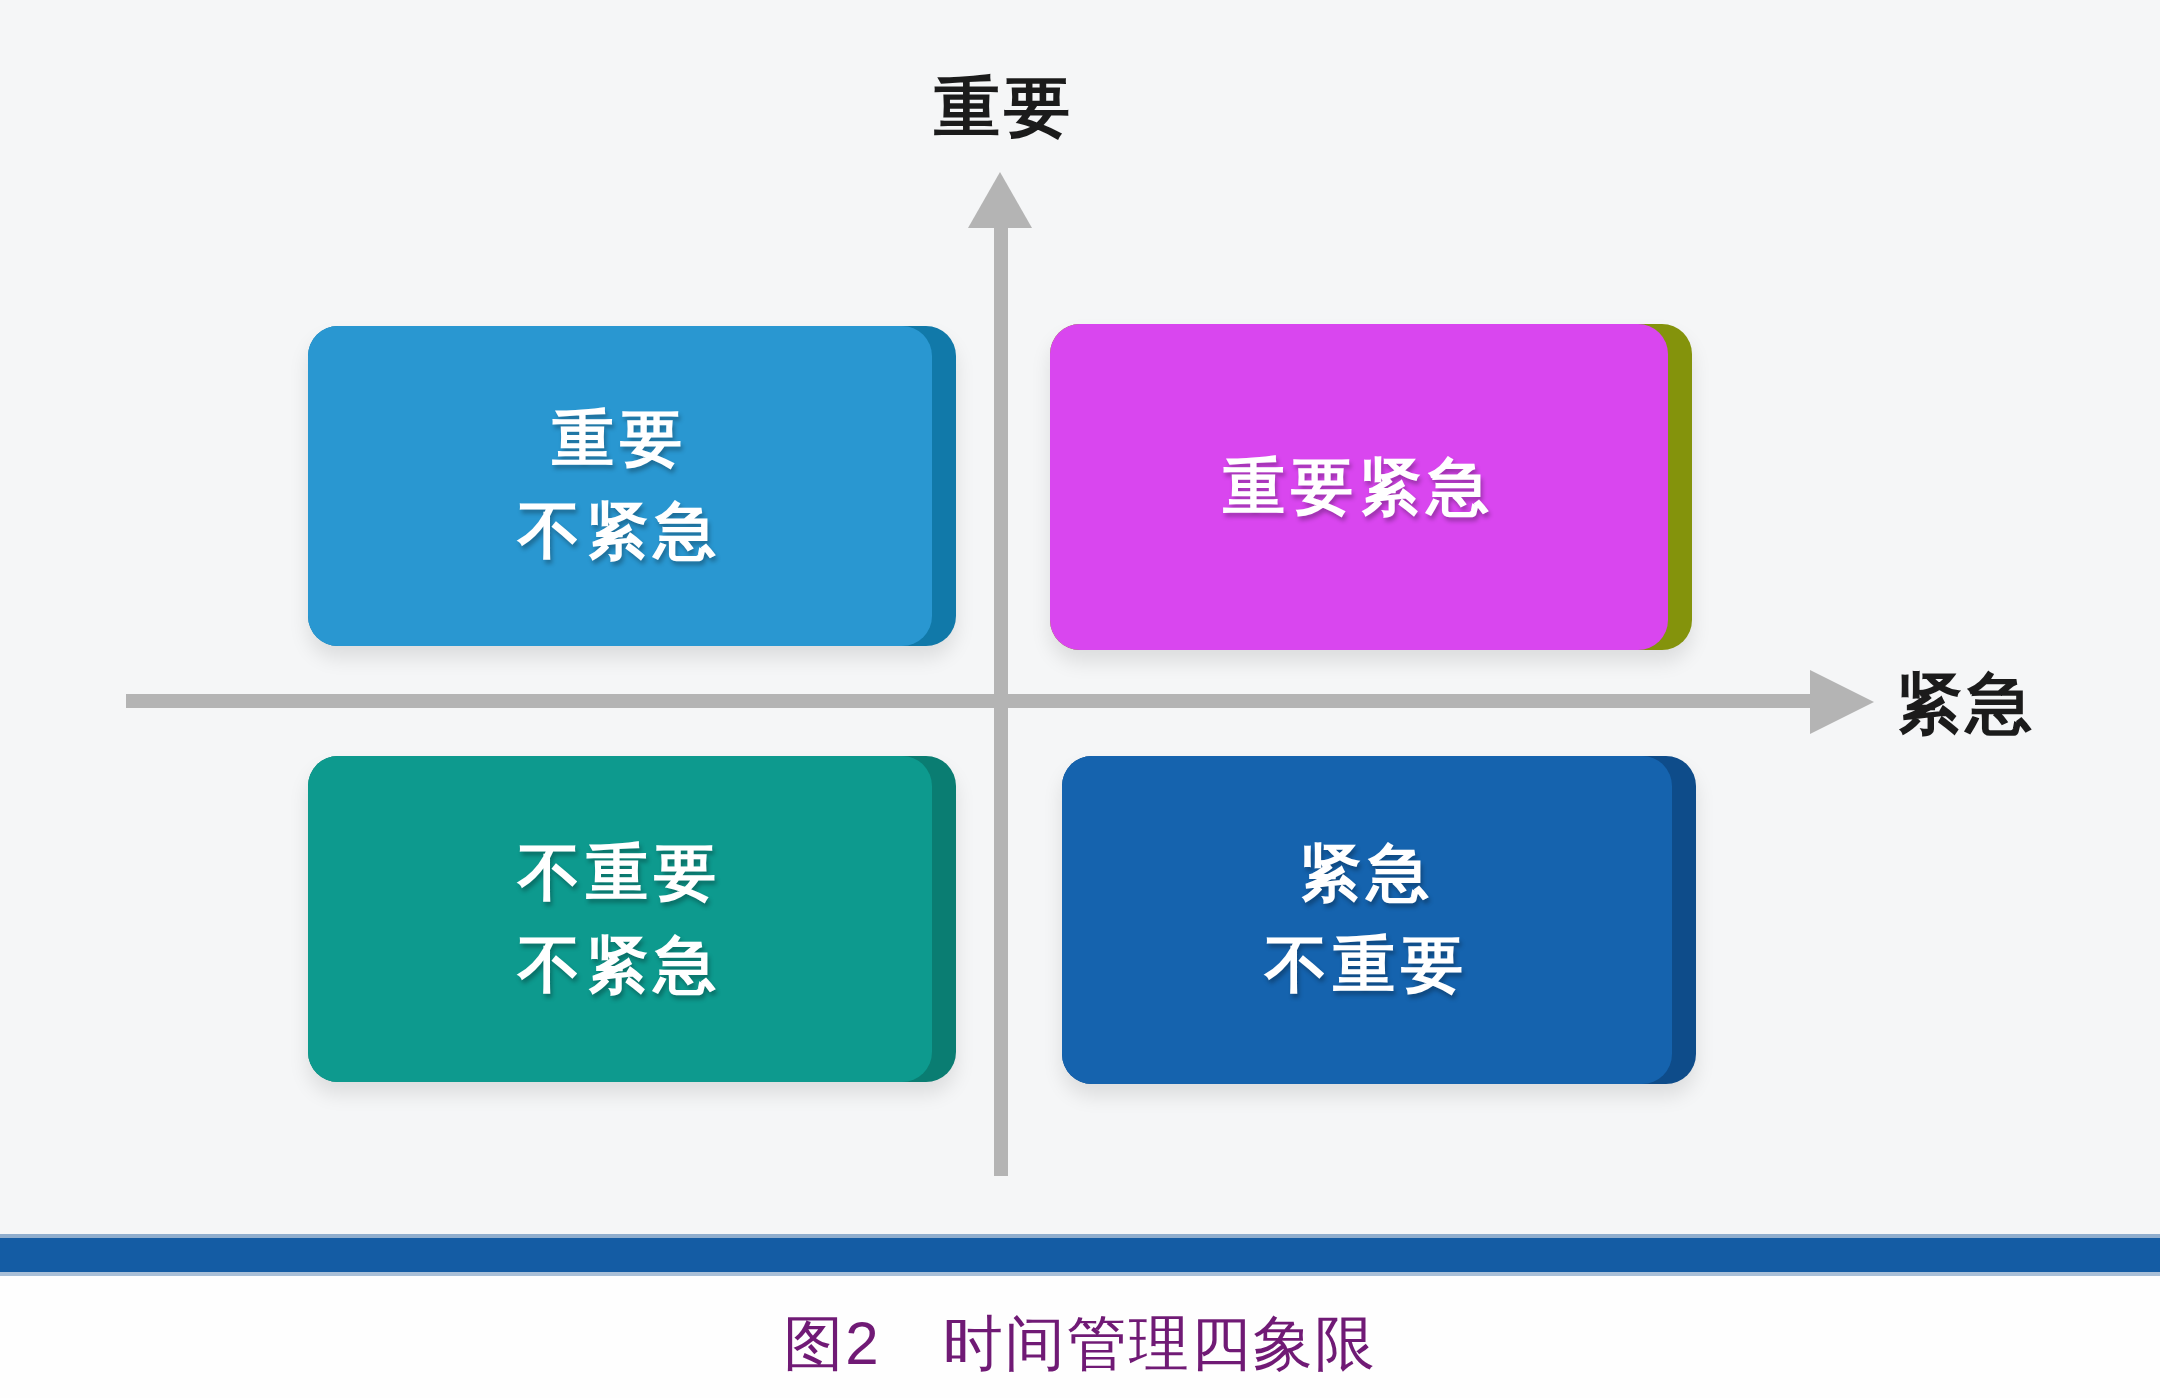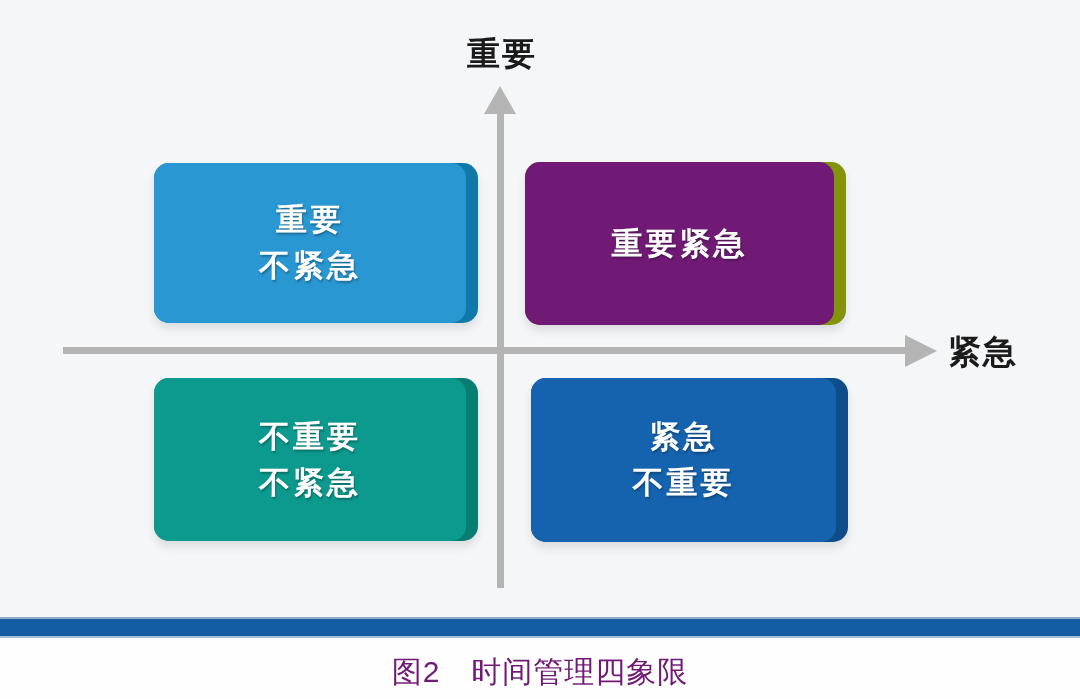--- a/index.html
+++ b/index.html
@@ -112,21 +112,21 @@
   <div class="axis-label x-label">紧急</div>
 
   <div class="quad quad-tl" style="background: rgb(17, 121, 169);">
     <div class="face" style="background: rgb(41, 151, 209);">
       <span class="ln">重要</span>
       <span class="ln">不紧急</span>
     </div>
   </div>
 
   <div class="quad quad-tr" style="background: rgb(132, 147, 12);">
-    <div class="face" style="background: #701a75;">
+    <div class="face" style="background: #d946ef;">
       <span class="ln">重要紧急</span>
 
     </div>
   </div>
 
   <div class="quad quad-bl" style="background: rgb(10, 125, 114);">
     <div class="face" style="background: rgb(13, 154, 142);">
       <span class="ln">不重要</span>
       <span class="ln">不紧急</span>
     </div>

